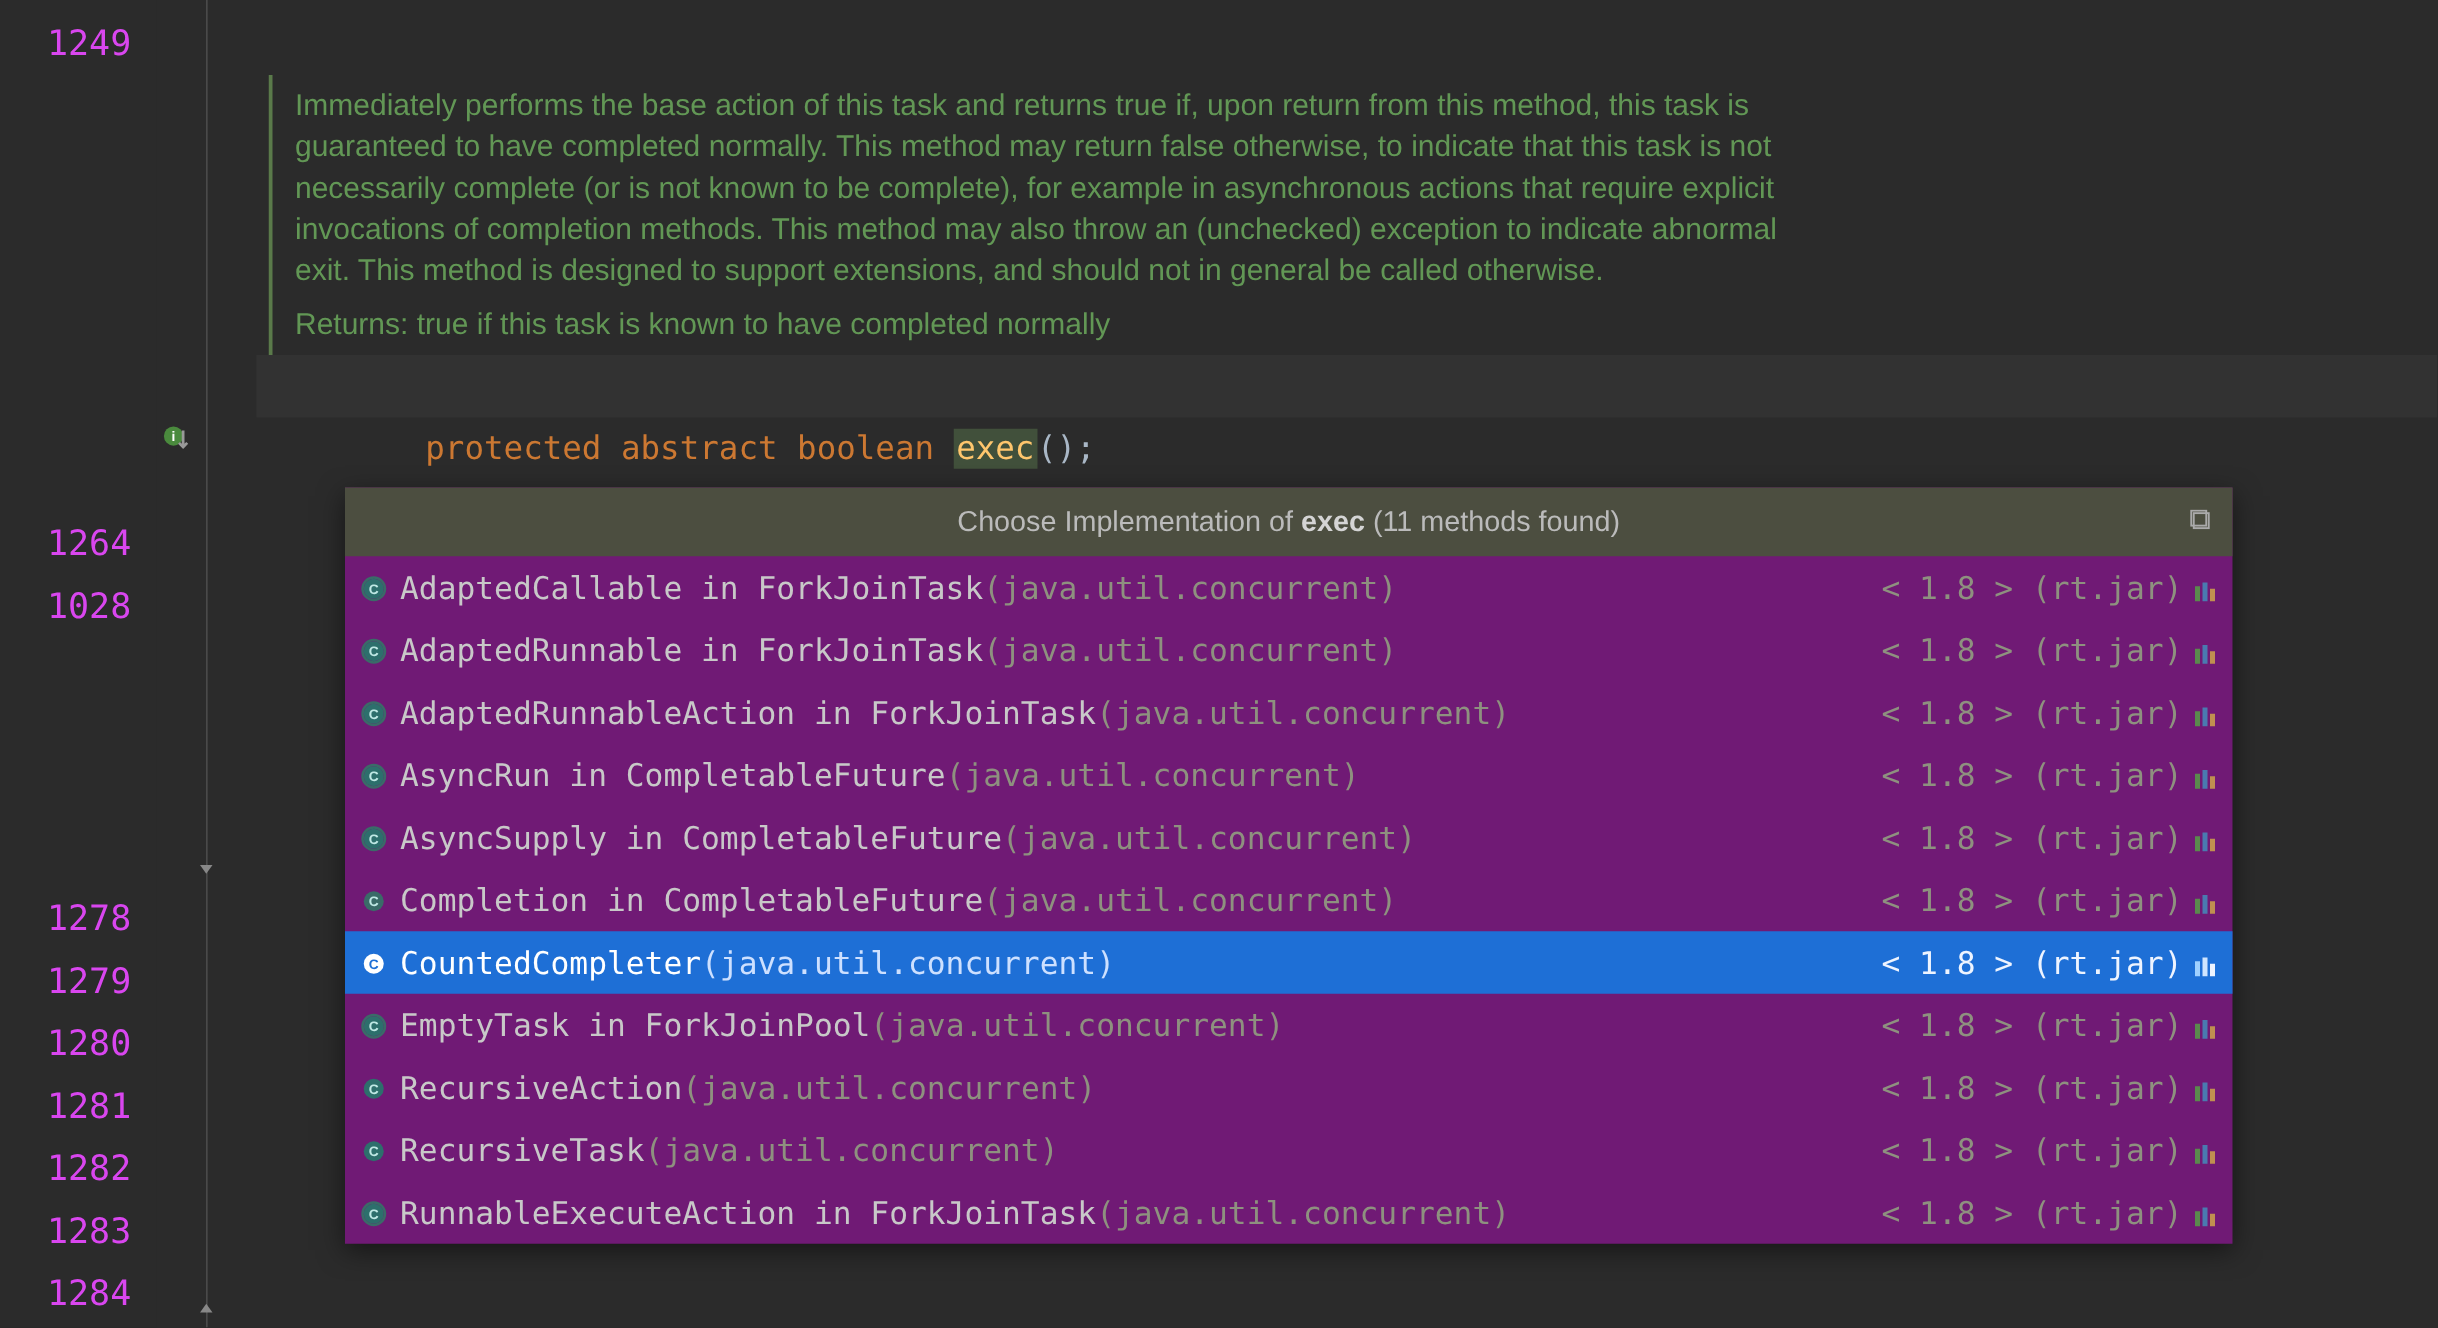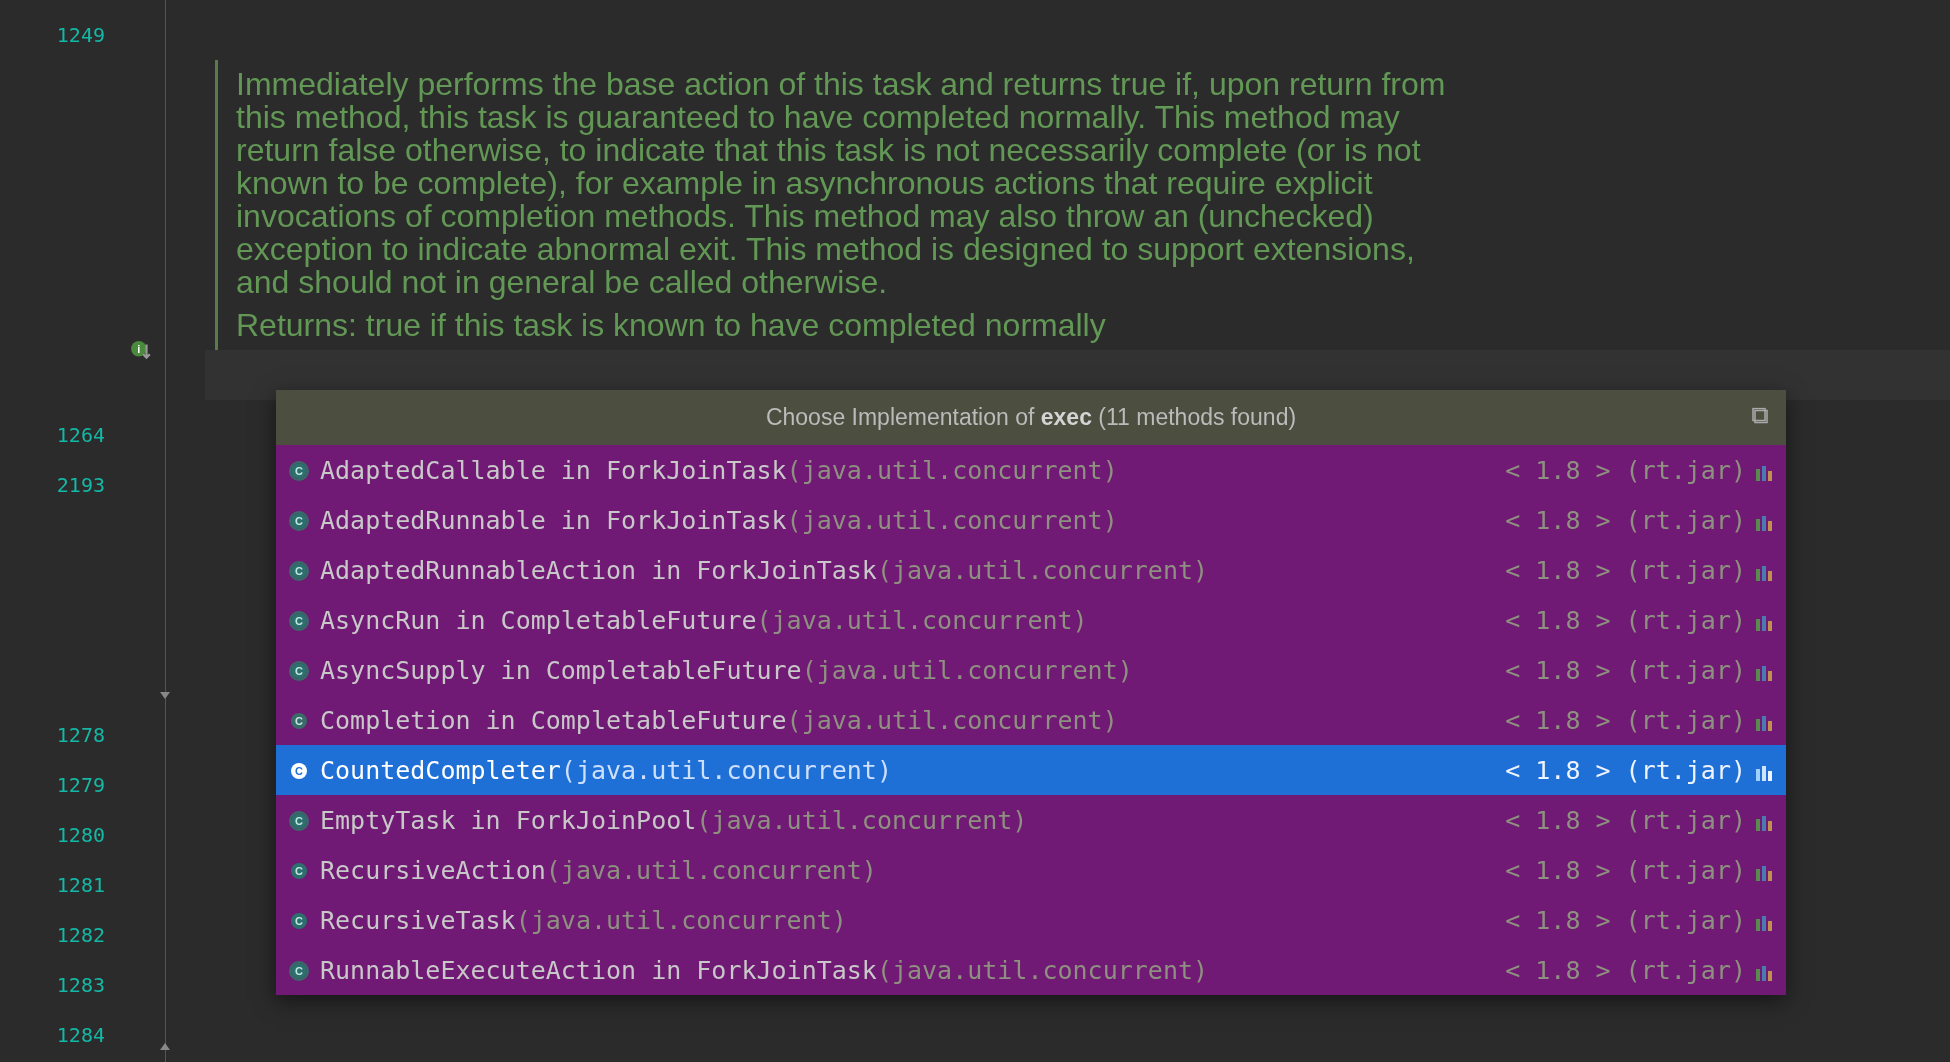--- a/index.html
+++ b/index.html
@@ -16,22 +16,22 @@
   .editor {
     display: flex;
     height: 100%;
   }
   .gutter {
     width: 125px;
     background: #2b2b2b;
     padding-top: 10px;
     text-align: right;
     padding-right: 20px;
-    color: #14b8a6;
-    font-size: 20px;
+    color: #d946ef;
+    font-size: 28px;
     line-height: 50px;
     user-select: none;
     flex-shrink: 0;
   }
   .gutter-line { height: 50px; position: relative; }
   .gutter-area2 {
     width: 80px;
     position: relative;
     flex-shrink: 0;
   }
@@ -60,21 +60,21 @@
     line-height: 50px;
     white-space: pre;
     padding-left: 10px;
     font-size: 26px;
   }
   .doc-block {
     border-left: 3px solid #5a7a4a;
     margin-left: 10px;
     padding: 8px 18px;
     color: #629755;
-    font-size: 32px;
+    font-size: 24px;
     line-height: 33px;
     max-width: 1260px;
     font-family: -apple-system, "Segoe UI", sans-serif;
   }
   .doc-returns-label { margin-top: 10px; }
   .doc-returns-code { font-family: Liberation Sans, sans-serif; }
   .current-line-bg {
     position: absolute;
     left: 0;
     right: 0;
@@ -150,21 +150,21 @@
   <div class="gutter" id="gutter">
       <div class="gutter-line">1249</div>
       <div class="gutter-line"></div>
       <div class="gutter-line"></div>
       <div class="gutter-line"></div>
       <div class="gutter-line"></div>
       <div class="gutter-line"></div>
       <div class="gutter-line"></div>
       <div class="gutter-line"></div>
       <div class="gutter-line">1264</div>
-      <div class="gutter-line">2193</div>
+      <div class="gutter-line">1028</div>
       <div class="gutter-line"></div>
       <div class="gutter-line"></div>
       <div class="gutter-line"></div>
       <div class="gutter-line"></div>
       <div class="gutter-line">1278</div>
       <div class="gutter-line">1279</div>
       <div class="gutter-line">1280</div>
       <div class="gutter-line">1281</div>
       <div class="gutter-line">1282</div>
       <div class="gutter-line">1283</div>

